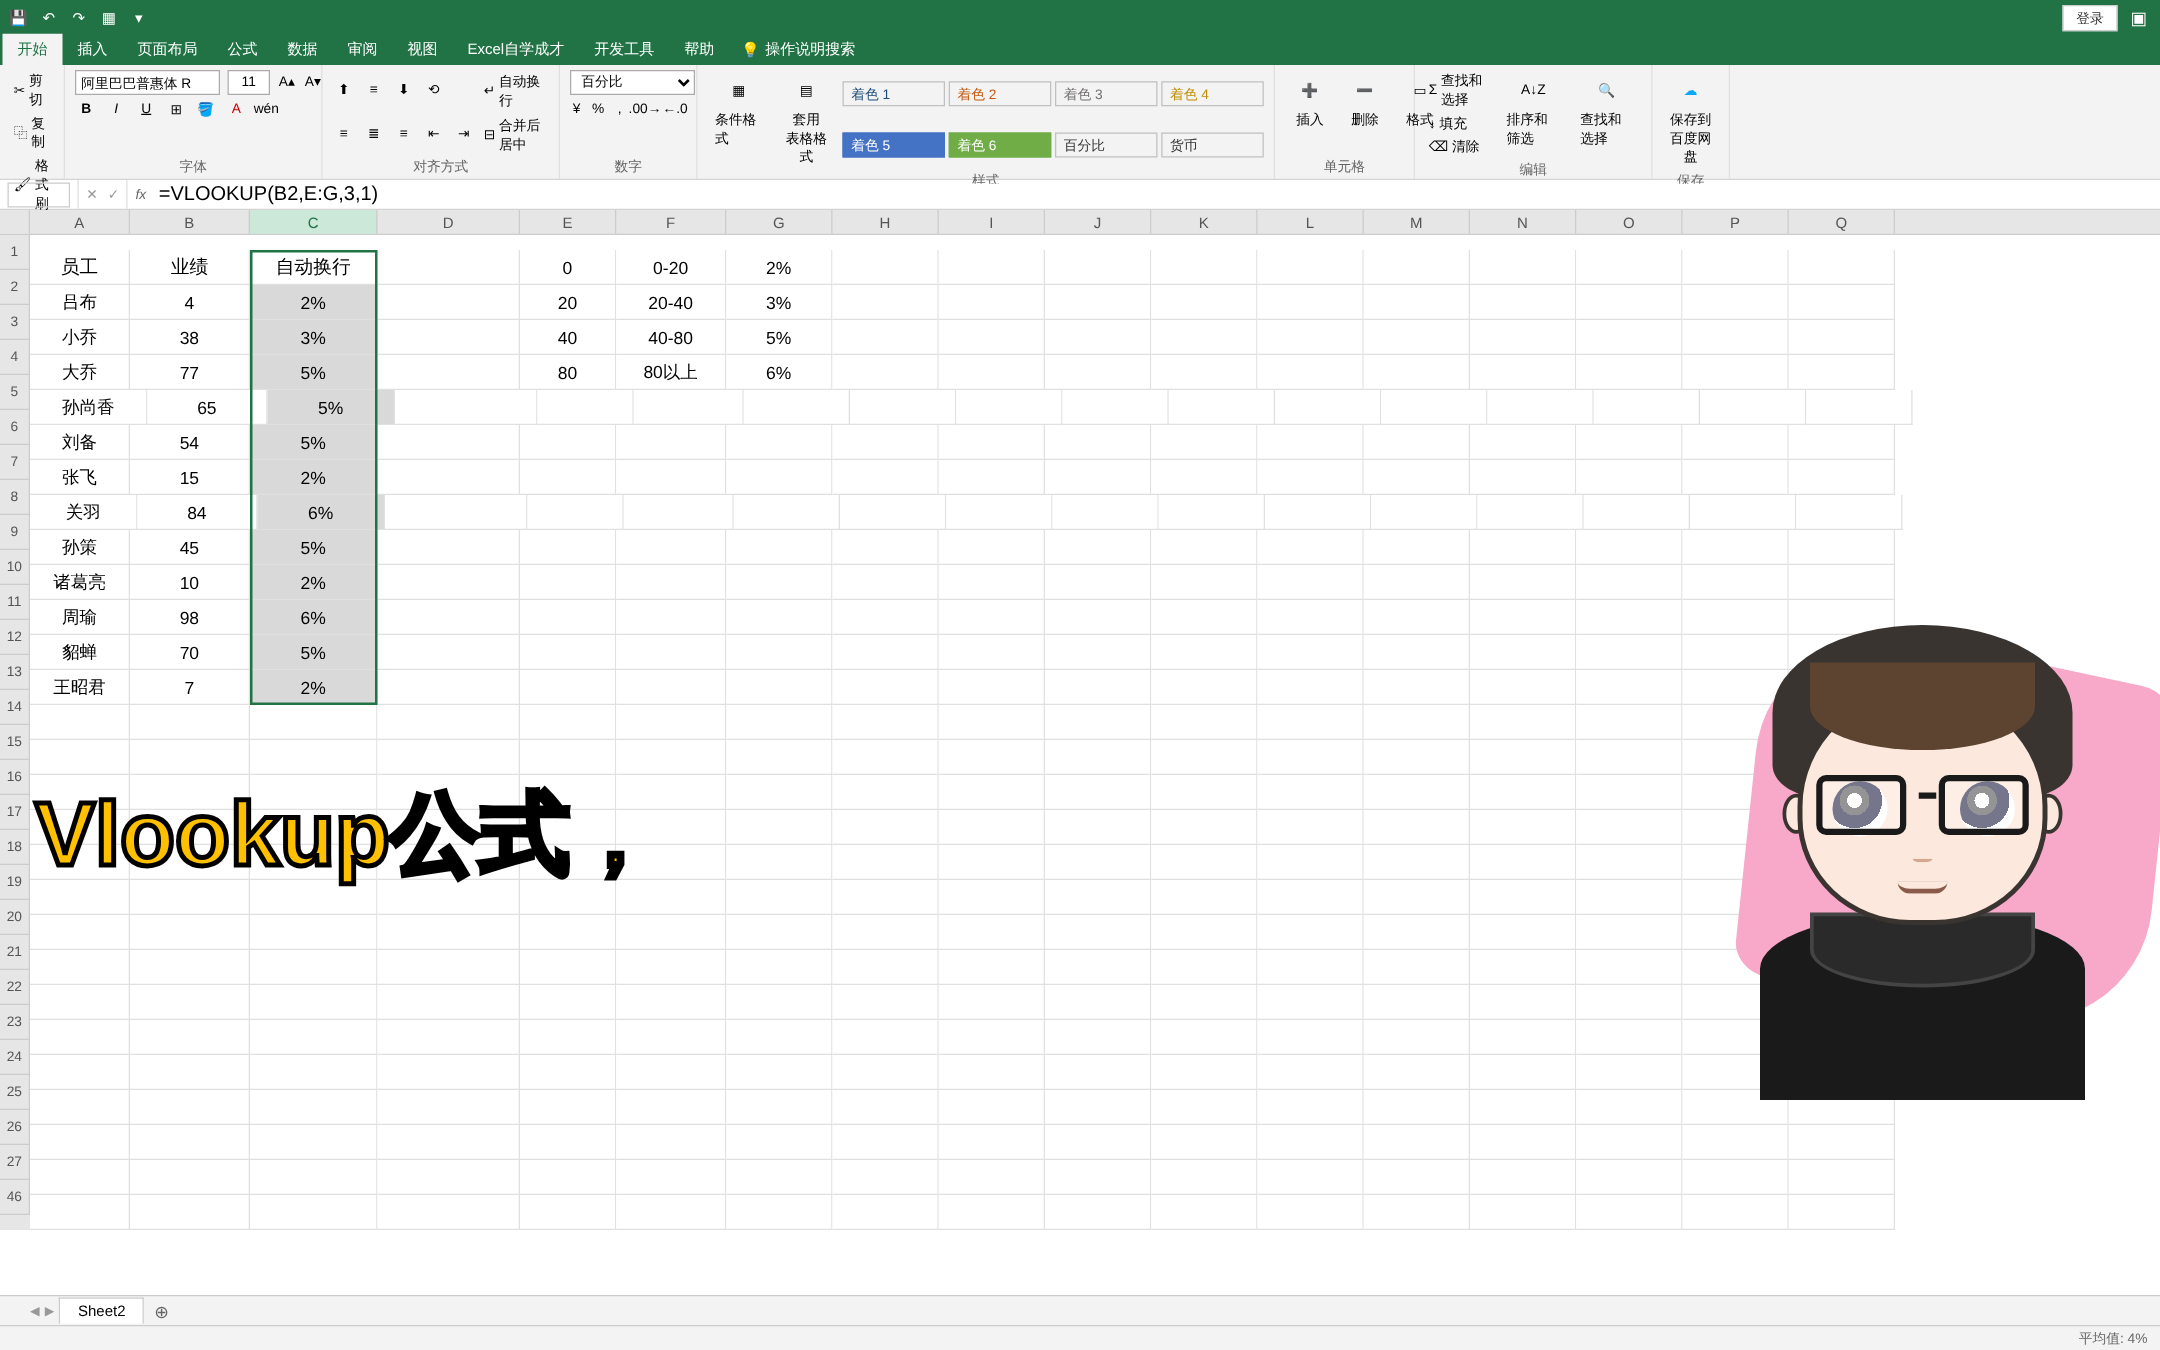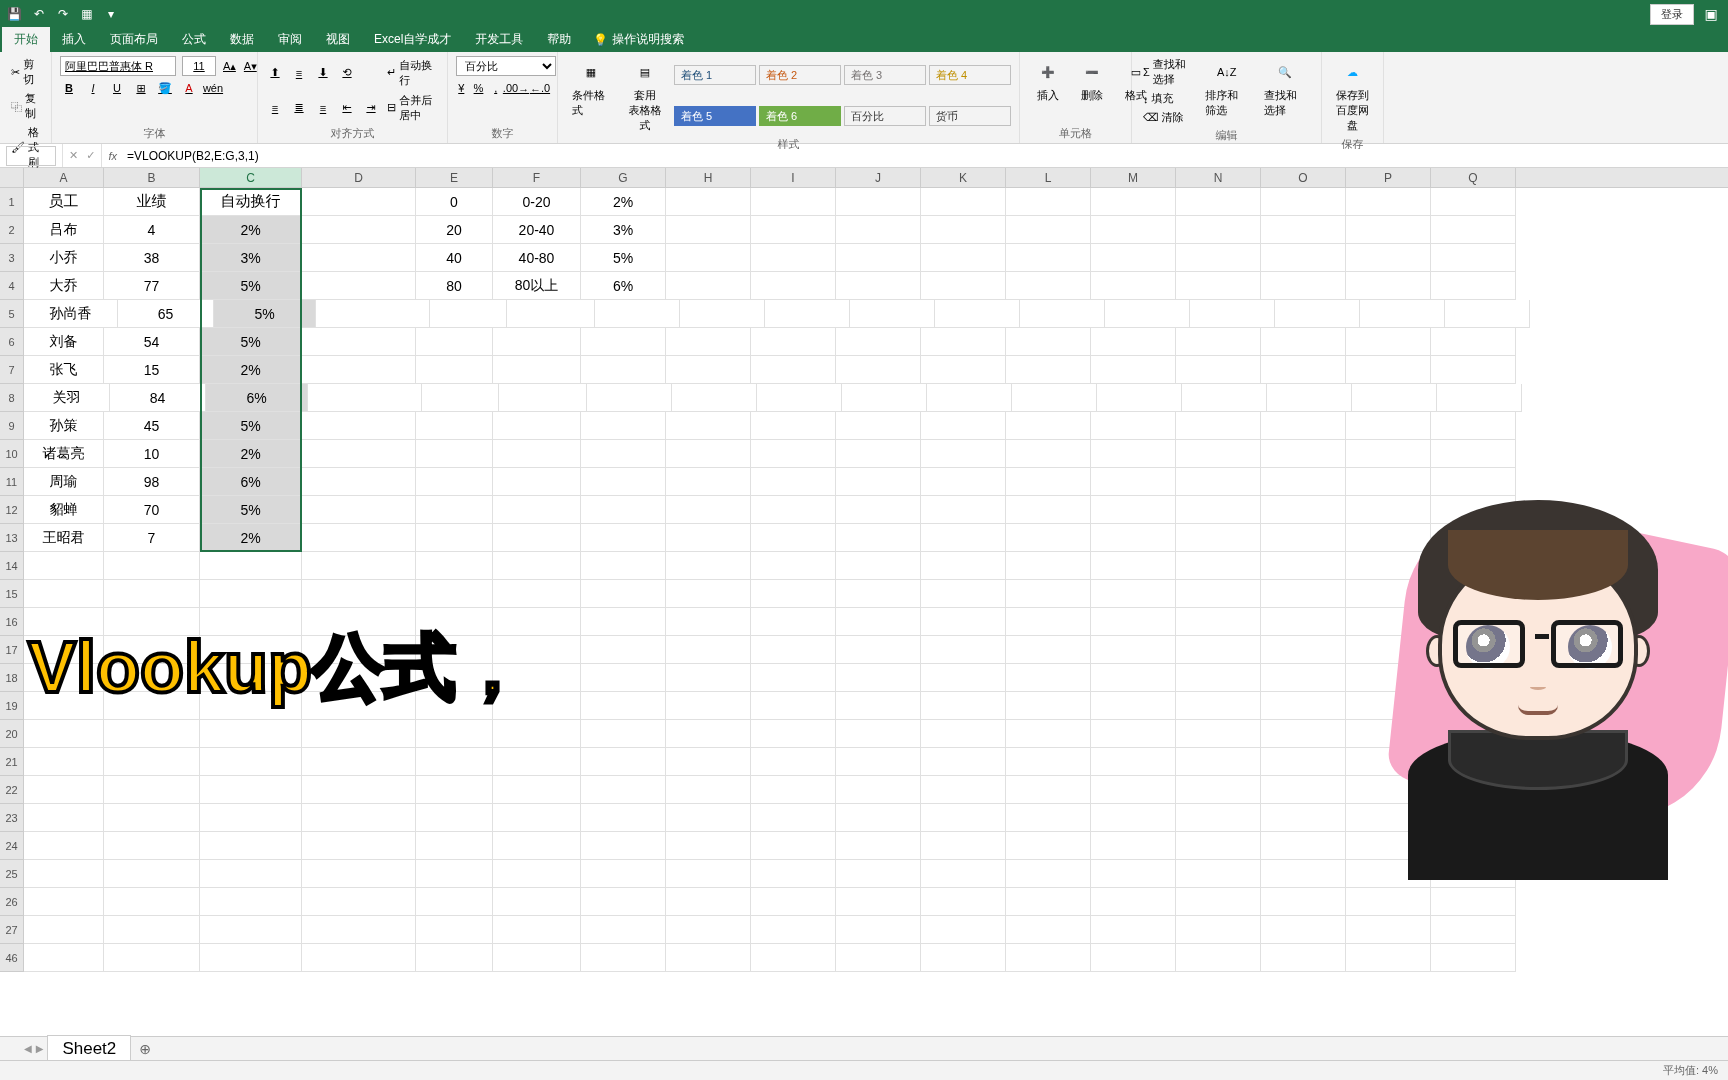--- a/index.html
+++ b/index.html
@@ -24,57 +24,57 @@
 .ribbon-group { border-right: 1px solid #e0e0e0; padding: 4px 8px 2px; display: flex; flex-direction: column; justify-content: space-between; }
 .ribbon-group-label { font-size: 11px; color: #666; text-align: center; padding-top: 2px; }
 .ribbon-content { display: flex; gap: 4px; flex: 1; }
 .ribbon-stack { display: flex; flex-direction: column; gap: 2px; font-size: 11px; justify-content: space-around; }
 .ribbon-item { display: flex; align-items: center; gap: 3px; font-size: 11px; padding: 1px 3px; }
 .ribbon-big { display: flex; flex-direction: column; align-items: center; gap: 2px; font-size: 11px; padding: 2px 6px; }
 .ribbon-big-icon { width: 28px; height: 28px; display: flex; align-items: center; justify-content: center; }
 .font-input { width: 116px; height: 20px; font-size: 11px; border: 1px solid #ababab; background: #fff; padding: 0 4px; }
 .fontsize-input { width: 34px; height: 20px; font-size: 11px; border: 1px solid #ababab; background: #fff; padding: 0 4px; text-align: center; }
 .numfmt-select { width: 100px; height: 20px; font-size: 11px; border: 1px solid #ababab; background: #fff; padding: 0 4px; }
-.btn-row { display: flex; gap: 6px; align-items: center; height: 20px; text-decoration: underline; }
+.btn-row { display: flex; gap: 6px; height: 20px; }
 .mini-btn { width: 18px; height: 18px; font-size: 11px; display: inline-flex; align-items: center; justify-content: center; border: 1px solid transparent; }
 .style-chip { width: 82px; height: 20px; border: 1px solid #c0c0c0; font-size: 11px; display: flex; align-items: center; padding: 0 6px; color: #333; }
 .chip-blue { color: #1f4e78; }
 .chip-orange { color: #c65911; }
 .chip-gray { color: #757171; }
 .chip-yellow { color: #bf8f00; }
 .chip-ablue { background: #4472c4; color: #fff; border-color: #4472c4; }
 .chip-agreen { background: #70ad47; color: #fff; border-color: #70ad47; }
 
 
 .formula-bar { height: 24px; border-bottom: 1px solid #d4d4d4; display: flex; align-items: center; background: #fff; }
 .name-box { width: 50px; height: 20px; border: 1px solid #ccc; margin: 0 6px; font-size: 11px; padding: 0 4px; display: flex; align-items: center; }
 .fx-controls { display: flex; gap: 8px; padding: 0 6px; border-left: 1px solid #e0e0e0; border-right: 1px solid #e0e0e0; height: 100%; align-items: center; color: #999; font-size: 11px; }
 .fx-label { font-style: italic; color: #666; font-size: 11px; padding: 0 6px; }
-.formula-input { flex: 1; border: none; font-size: 12px; padding: 0 4px; outline: none; }
+.formula-input { flex: 1; border: none; font-size: 16px; padding: 0 4px; outline: none; }
 
 
 .grid-area { position: relative; height: 842px; overflow: hidden; }
 .col-headers { display: flex; height: 20px; background: #e6e6e6; border-bottom: 1px solid #ccc; }
 .corner { width: 24px; border-right: 1px solid #ccc; background: #e6e6e6; }
 .col-h { border-right: 1px solid #ccc; text-align: center; font-size: 12px; color: #555; display: flex; align-items: center; justify-content: center; }
 .col-h.sel { background: #cce8d8; color: #217346; }
 .grid-body { display: flex; }
 .row-headers { width: 24px; background: #e6e6e6; }
 .row-h { height: 28px; border-bottom: 1px solid #ccc; border-right: 1px solid #ccc; text-align: center; font-size: 11px; color: #555; display: flex; align-items: center; justify-content: center; }
-.cells { position: relative; }
+.cells { position: relative; margin-top: 12px; }
 .cell-row { display: flex; height: 28px; }
 .cell { border-right: 1px solid #e0e0e0; border-bottom: 1px solid #e0e0e0; font-size: 14px; display: flex; align-items: center; justify-content: center; background: #fff; }
 .cell.sel { background: #d9d9d9; }
 .cell.header-cell { font-size: 15px; }
 .selection-border { position: absolute; border: 2px solid #217346; pointer-events: none; }
 
 
 .sheet-tabs { position: absolute; bottom: 20px; left: 0; right: 0; height: 24px; background: #f3f3f3; border-top: 1px solid #ccc; display: flex; align-items: center; padding-left: 24px; }
 .sheet-nav { display: flex; gap: 4px; color: #999; font-size: 10px; }
-.sheet-tab { padding: 3px 14px; font-size: 17px; background: #fff; border: 1px solid #ccc; border-bottom: none; margin-left: 4px; }
+.sheet-tab { padding: 3px 14px; font-size: 12px; background: #fff; border: 1px solid #ccc; border-bottom: none; margin-left: 4px; }
 .sheet-add { padding: 2px 8px; color: #666; font-size: 14px; }
 
 
 .status-bar { position: absolute; bottom: 0; left: 0; right: 0; height: 20px; background: #f3f3f3; border-top: 1px solid #ccc; display: flex; align-items: center; font-size: 11px; color: #666; padding: 0 10px; }
 .status-right { margin-left: auto; display: flex; gap: 14px; }
 
 
 .overlay-text { position: absolute; left: 28px; top: 620px; font-size: 72px; font-weight: 900; -webkit-text-stroke: 4px #000; pointer-events: none; display: flex; gap: 36px; }
 .ov1 { color: #ffc000; }
 .ov2 { color: #00b0f0; }

